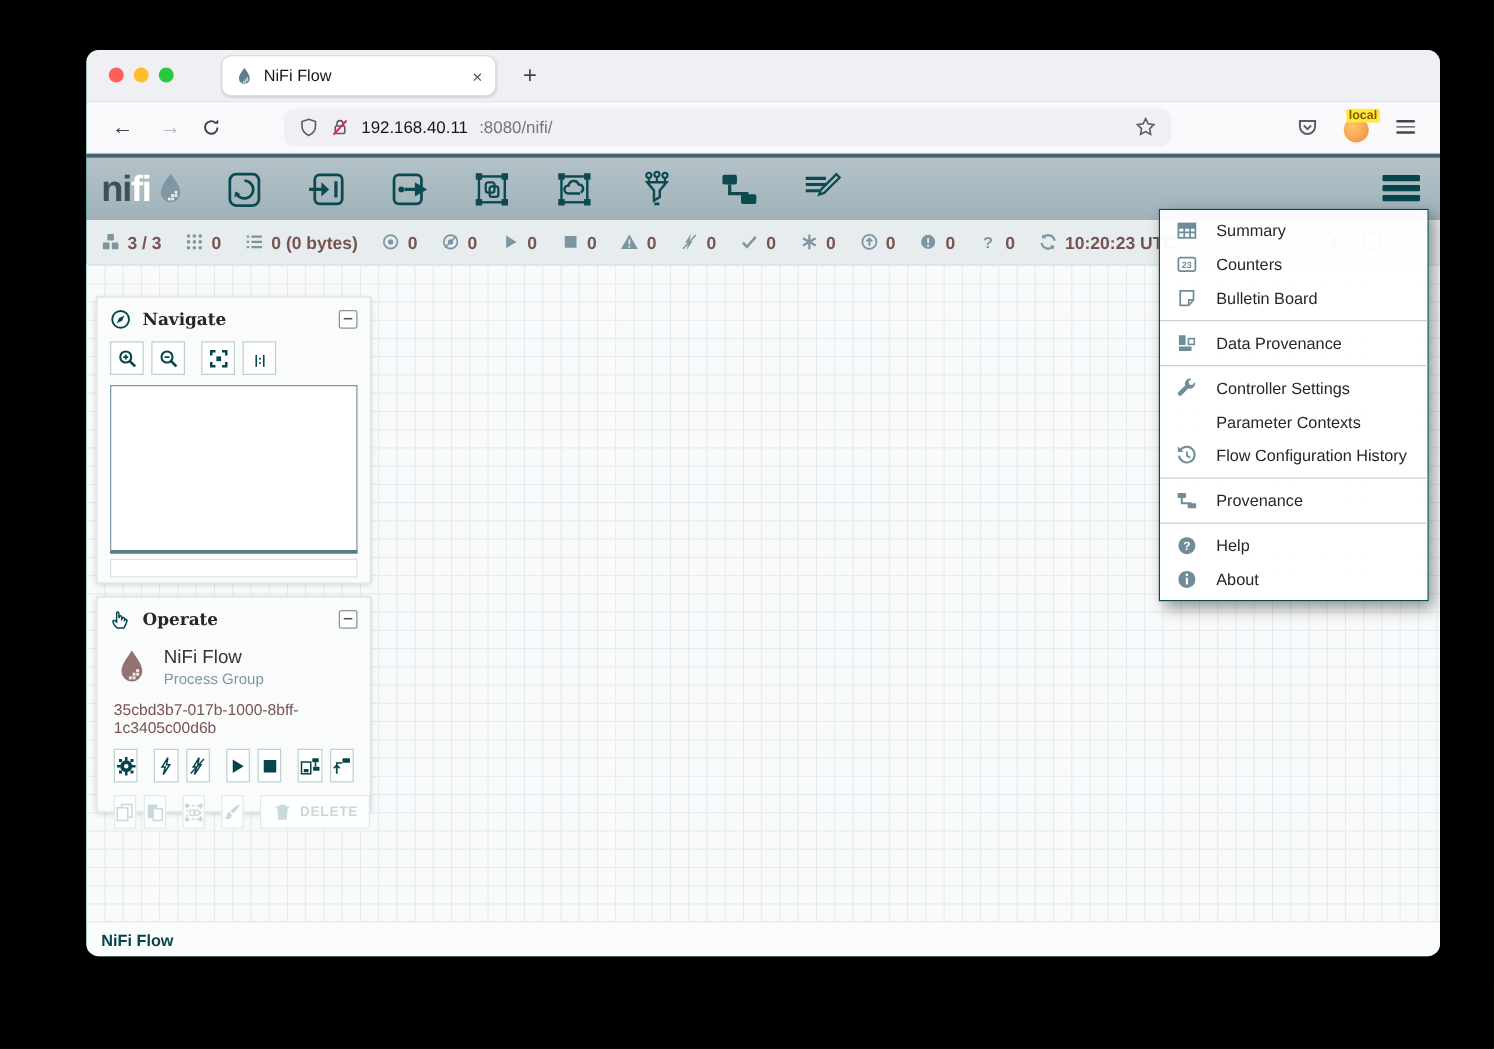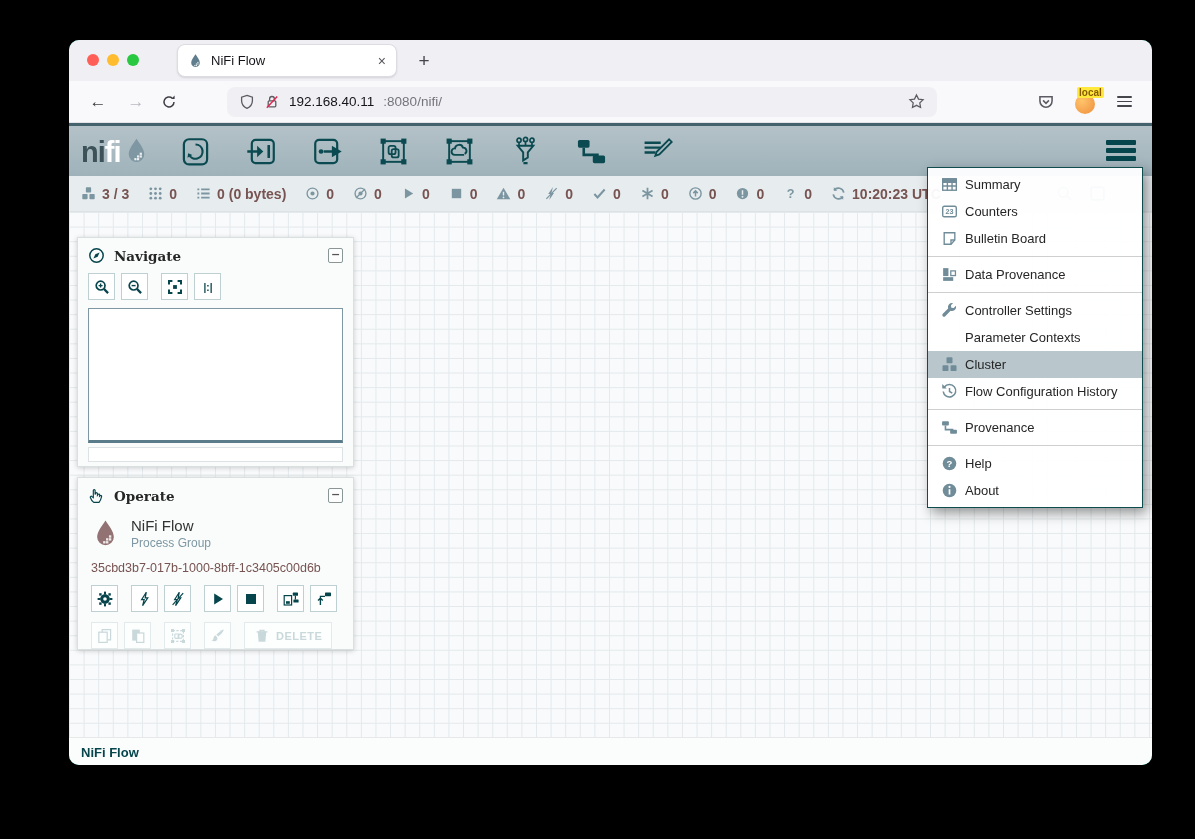--- a/index.html
+++ b/index.html
@@ -65,21 +65,21 @@
         color:#8aa0ab;}
   .st-search .icn{width:17px;height:17px;}
 
   
   .canvas{position:relative;height:525px;background-color:#f8fafb;
       background-image:linear-gradient(#e4e9eb 1px,transparent 1px),
                        linear-gradient(90deg,#e4e9eb 1px,transparent 1px);
       background-size:14.6px 14.6px;}
 
   
-  .panel{position:absolute;left:8px;width:277px;background:rgba(250,252,252,.97);
+  .panel{position:absolute;left:8px;width:220px;background:rgba(250,252,252,.97);
       border:1px solid #dadfe0;box-shadow:0 1px 5px rgba(0,0,0,.18);box-sizing:border-box;}
   .panel-head{display:flex;align-items:center;gap:9px;padding:9px 10px 7px;
       font-family:"DejaVu Serif",serif;font-size:13.5px;font-weight:600;color:#262626;}
   .panel-head .icn{width:17px;height:17px;color:#07454c;}
   .collapse{margin-left:auto;width:13px;height:13px;border:1.4px solid #8a9596;border-radius:2px;
       color:#555;font-size:11px;line-height:11px;text-align:center;cursor:pointer;background:#fdfdfd;}
   .btn{width:27px;height:27px;background:#fff;border:1px solid #bfd0d3;color:#07454c;
       display:inline-flex;align-items:center;justify-content:center;box-sizing:border-box;
       cursor:pointer;}
   .btn .icn{width:16px;height:16px;}
@@ -97,21 +97,21 @@
   .op-name{font-size:15px;color:#333;}
   .op-type{font-size:12px;color:#7e97a2;margin-top:2px;}
   .op-id{padding:9px 13px 0;font-size:12.5px;color:#775351;}
   .op-row{display:flex;padding:10px 13px 0;}
   .op-row.last{padding-bottom:12px;}
 
   
   .gmenu{position:absolute;left:858px;top:127px;width:216px;background:rgba(255,255,255,.95);
       border:1px solid #0e4c4e;box-shadow:4px 5px 12px rgba(0,0,0,.42);padding:3px 0;
       z-index:20;box-sizing:border-box;}
-  .menu-item{height:27px;display:flex;align-items:center;gap:7px;padding:0 10px 0 13px;
+  .menu-item{height:27px;display:flex;align-items:center;gap:15px;padding:0 10px 0 13px;
       font-size:13px;color:#262626;cursor:pointer;white-space:nowrap;}
   .menu-item .icn{width:17px;height:17px;color:#708c99;flex:0 0 17px;}
   .menu-item.active{background:#b9c7cd;}
   .menu-div{border-top:1px solid #cfcfcf;margin:4px 0;}
 
   
   .crumbbar{height:28px;background:#fbfdfd;border-top:1px solid #e8e8e8;display:flex;
       align-items:center;padding-left:12px;font-size:13px;font-weight:bold;color:#07454c;
       box-shadow:0 -1px 3px rgba(0,0,0,.05);}
 
@@ -729,32 +729,20 @@
             </svg>
           </span>
           <span>Controller Settings</span>
         </div>
         <div class="menu-item">
           <span class="icn">
             <svg viewBox="0 0 16 16" xmlns="http://www.w3.org/2000/svg"></svg>
           </span>
           <span>Parameter Contexts</span>
         </div>
-        <div class="menu-item active">
-          <span class="icn">
-            <svg viewBox="0 0 16 16" xmlns="http://www.w3.org/2000/svg">
-              <g fill="currentColor">
-                <rect x="5.2" y="1.2" width="5.6" height="5.6" rx=".8"></rect>
-                <rect x="1.4" y="8.6" width="5.6" height="5.6" rx=".8"></rect>
-                <rect x="9" y="8.6" width="5.6" height="5.6" rx=".8"></rect>
-              </g>
-            </svg>
-          </span>
-          <span>Cluster</span>
-        </div>
         <div class="menu-item">
           <span class="icn">
             <svg viewBox="0 0 16 16" xmlns="http://www.w3.org/2000/svg">
               <path d="M3.2 3.8A5.9 5.9 0 1 1 2.1 8" stroke="currentColor" stroke-width="1.5" fill="none"></path>
               <path d="M1.2 1v4.2h4.2z" fill="currentColor"></path>
               <path d="M8 4.8V8l2.6 1.6" stroke="currentColor" stroke-width="1.4" fill="none"></path>
             </svg>
           </span>
           <span>Flow Configuration History</span>
         </div>

